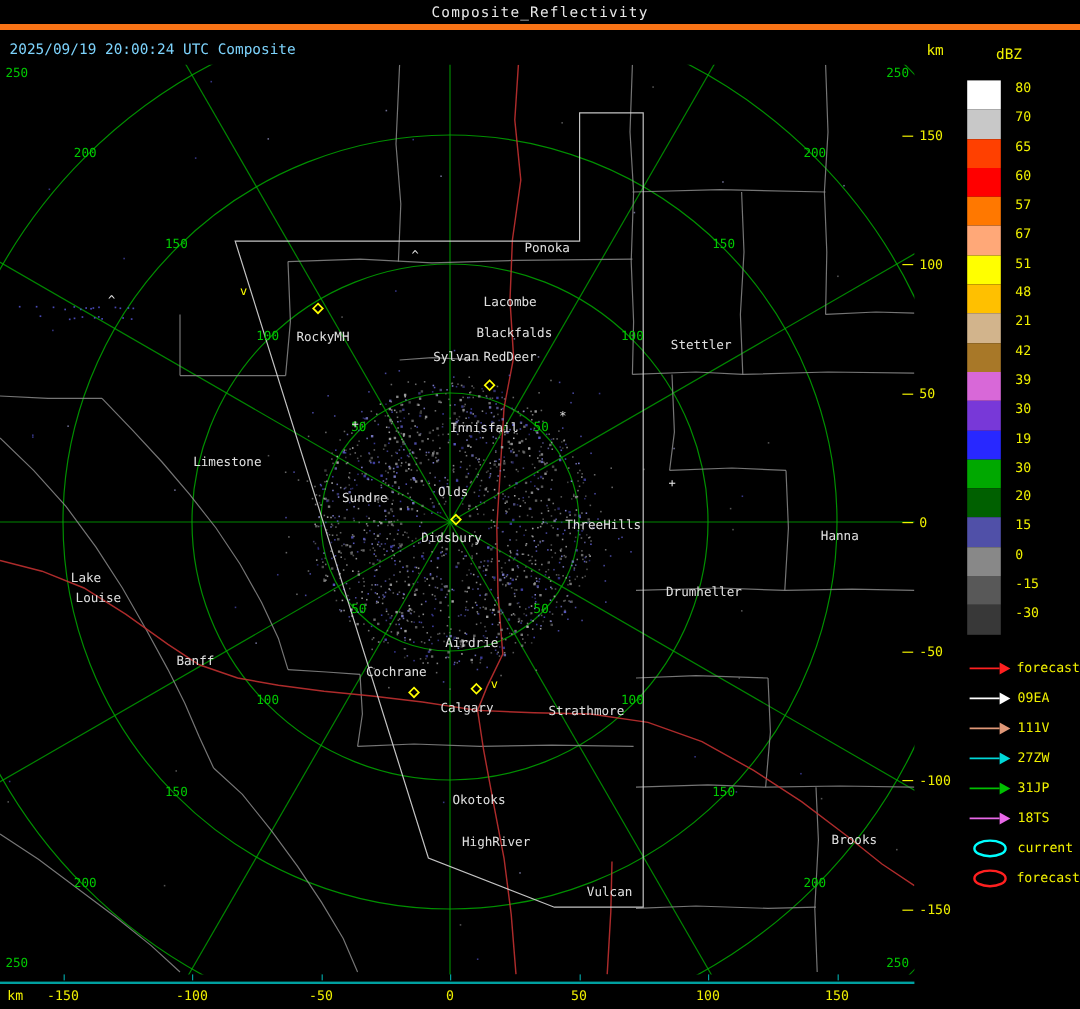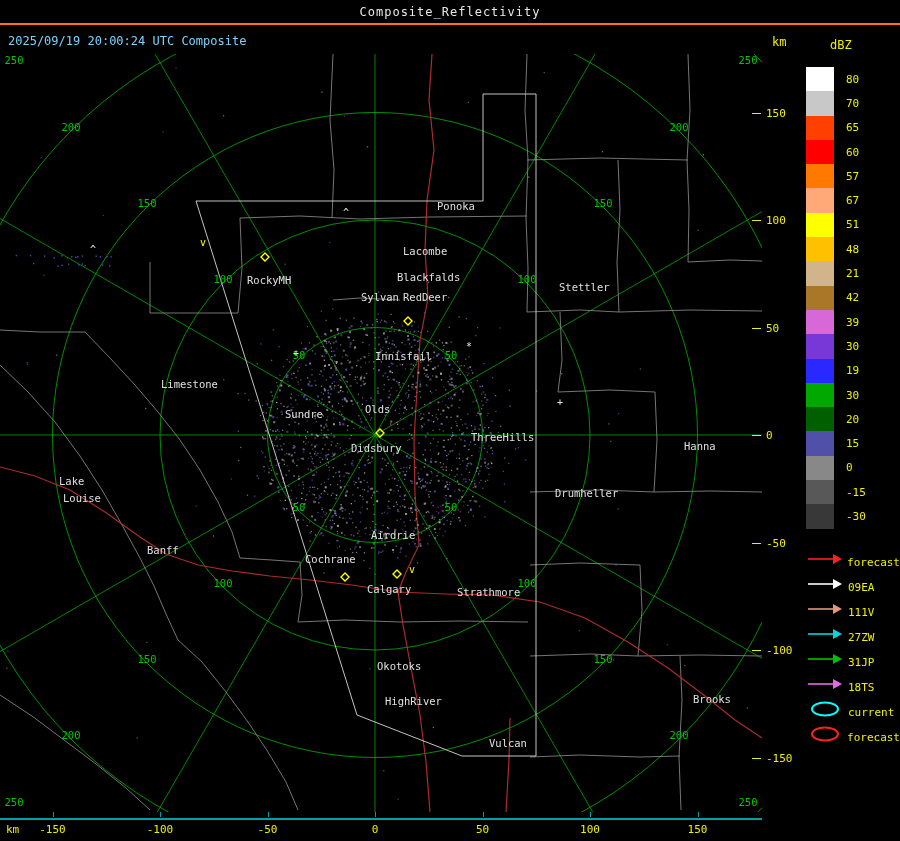--- a/index.html
+++ b/index.html
@@ -1,36 +1,36 @@
 <!DOCTYPE html>
 <html><head>
 <meta charset="utf-8">
 <style>
   *{box-sizing:border-box;margin:0;padding:0}
   html,body{width:900px;height:841px;background:#000;overflow:hidden;position:relative;
     font-family:"DejaVu Sans Mono","Liberation Mono",monospace}
-  #titlebar{position:absolute;left:0;top:0;width:900px;height:25px;border-bottom:2px solid #f97316;
+  #titlebar{position:absolute;left:0;top:0;width:900px;height:25px;border-bottom:5px solid #f97316;
     color:#e8e8e8;font-size:12px;display:flex;align-items:center;justify-content:center;letter-spacing:1px}
   #timestamp{position:absolute;left:8px;top:34px;color:#7dd3fc;font-size:12px;white-space:pre}
   #km-top{position:absolute;left:772px;top:35px;color:#f0f000;font-size:12px}
   #map{position:absolute;left:0;top:54px;background:#000}
   #map text{font-family:"DejaVu Sans Mono","Liberation Mono",monospace}
   .ra-label{position:absolute;left:766px;color:#f0f000;font-size:11px}
   .ra-tick{position:absolute;left:752px;width:9px;height:1px;background:#f0f000}
   .ba-label{position:absolute;top:823px;color:#f0f000;font-size:11px;transform:translateX(-50%)}
   .ba-tick{position:absolute;top:812px;width:1px;height:5px;background:#00a0a0}
   #baseline{position:absolute;left:0;top:818px;width:762px;height:2px;background:#00a0a0}
   #km-bottom{position:absolute;left:6px;top:823px;color:#f0f000;font-size:11px}
   #dbz-title{position:absolute;left:830px;top:38px;color:#f0f000;font-size:12px}
   #colorbar{position:absolute;left:806px;top:67px;width:94px}
-  .cb-row{display:flex;align-items:center;height:24.3px}
+  .cb-row{display:flex;height:24.3px}
   .cb-swatch{width:28px;height:24.3px}
   .cb-label{margin-left:12px;color:#f0f000;font-size:11px}
   #legend{position:absolute;left:806px;top:544px;width:94px}
-  .lg-row{display:flex;align-items:flex-end;height:25px}
+  .lg-row{display:flex;align-items:center;height:25px}
   .lg-label{margin-left:4px;color:#f0f000;font-size:11px}
 </style>
 </head>
 <body>
 
 <div id="titlebar">
   <span>Composite_Reflectivity</span>
 </div>
 
 <div id="timestamp">2025/09/19 20:00:24 UTC Composite</div>

